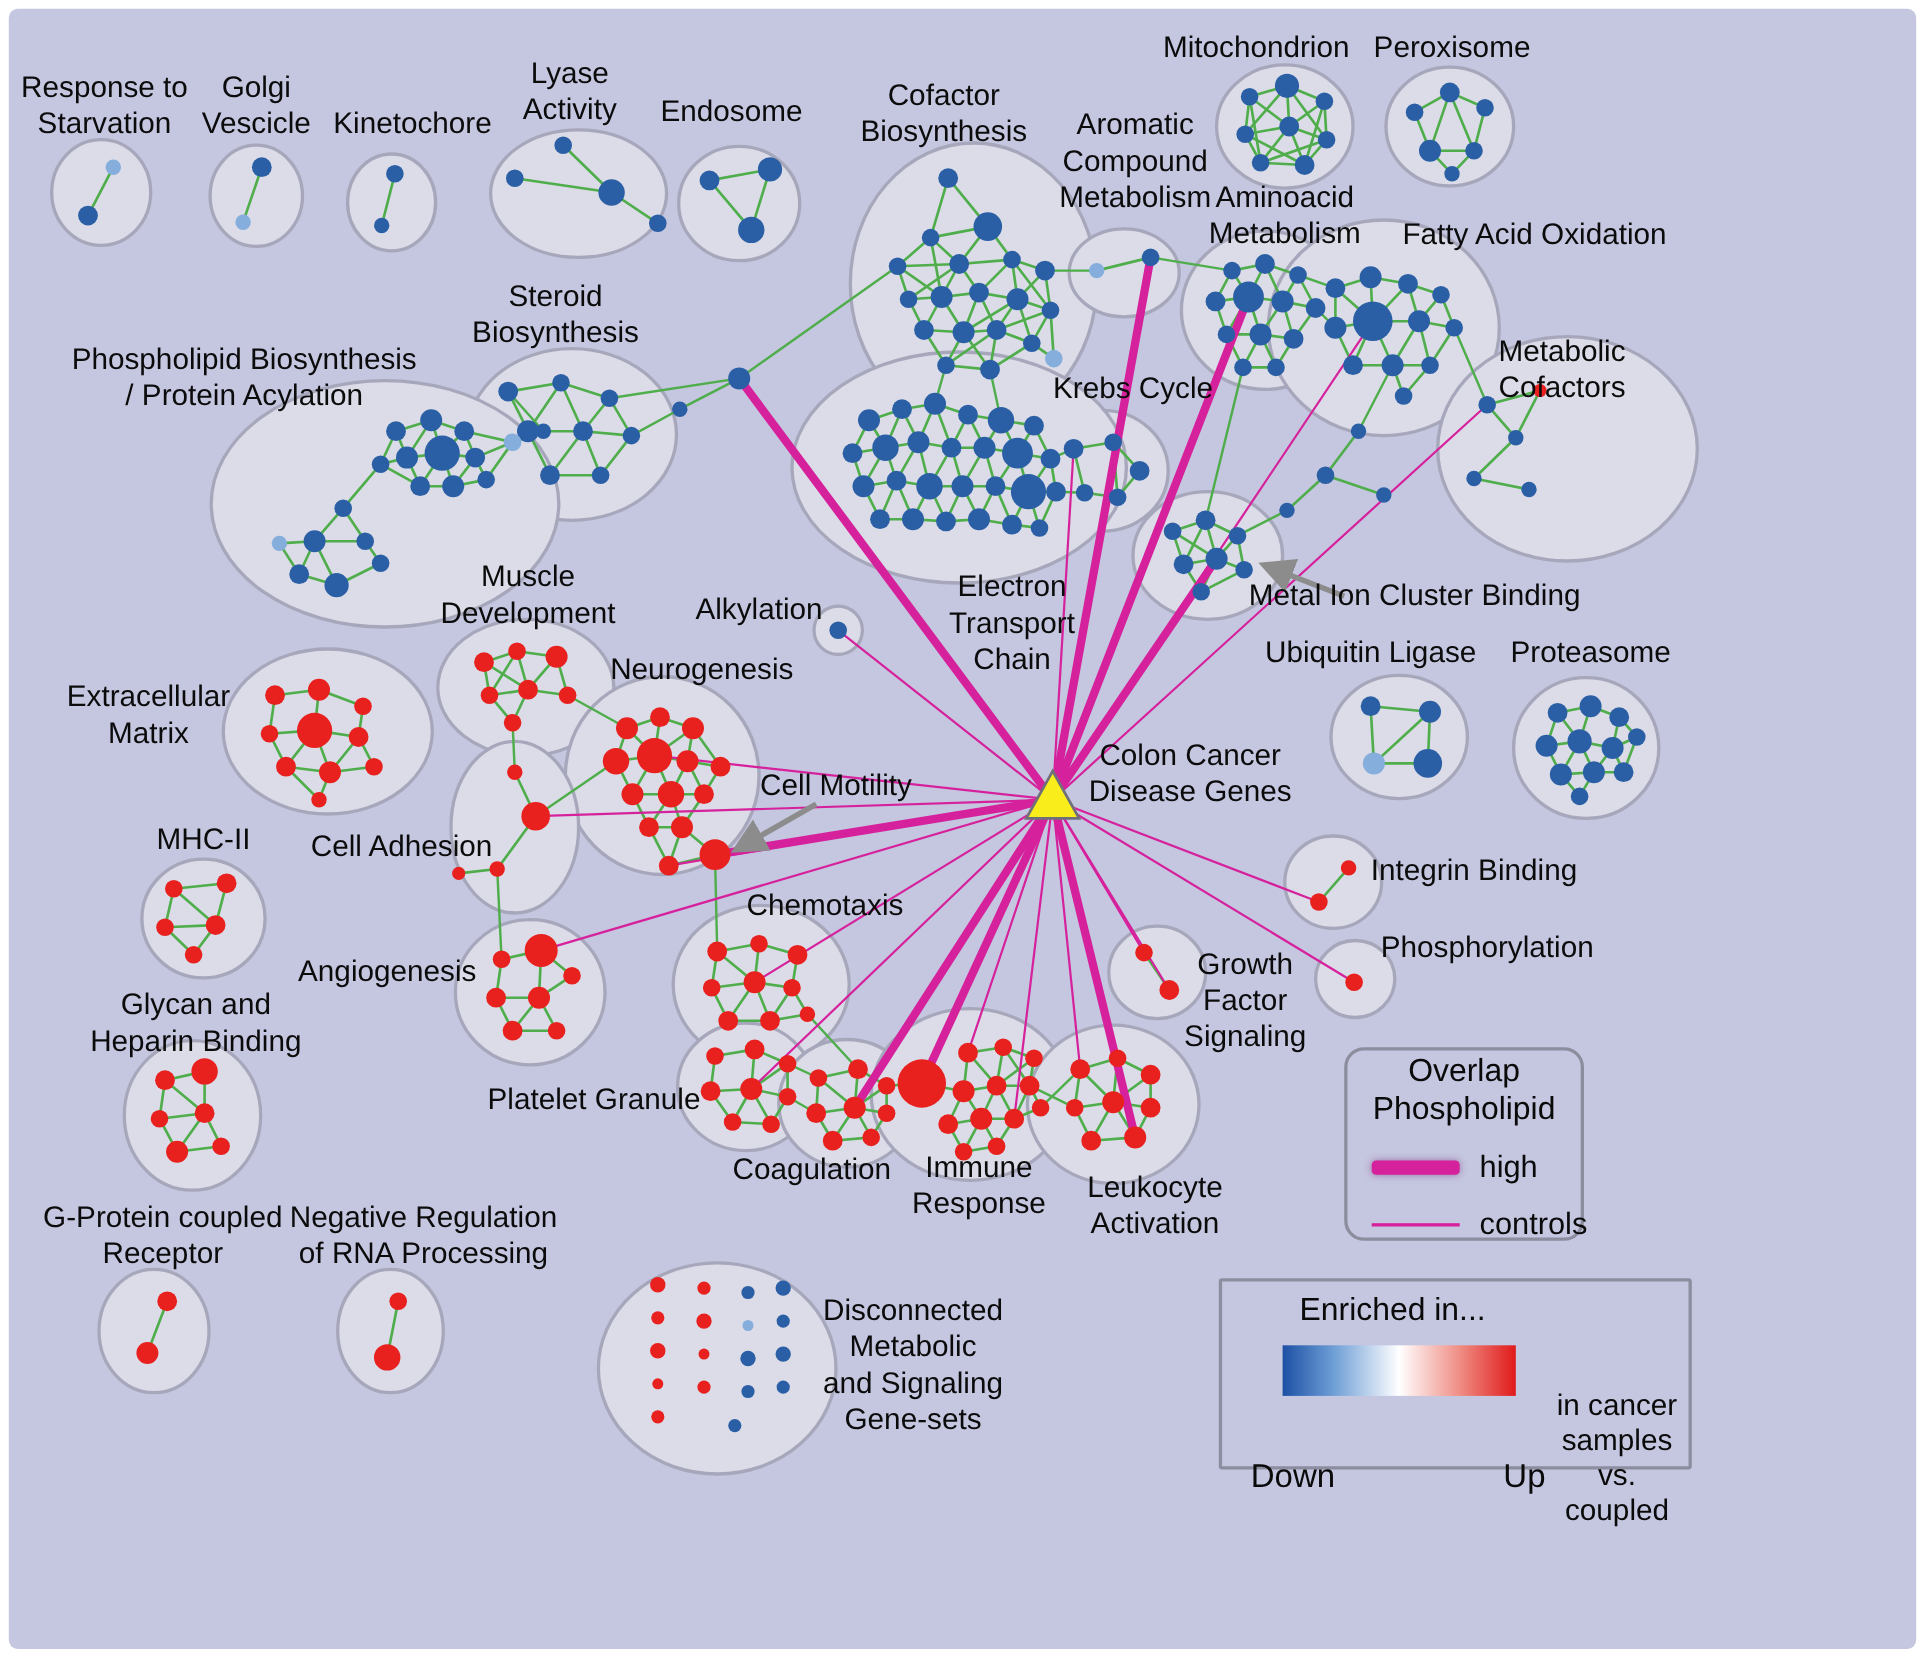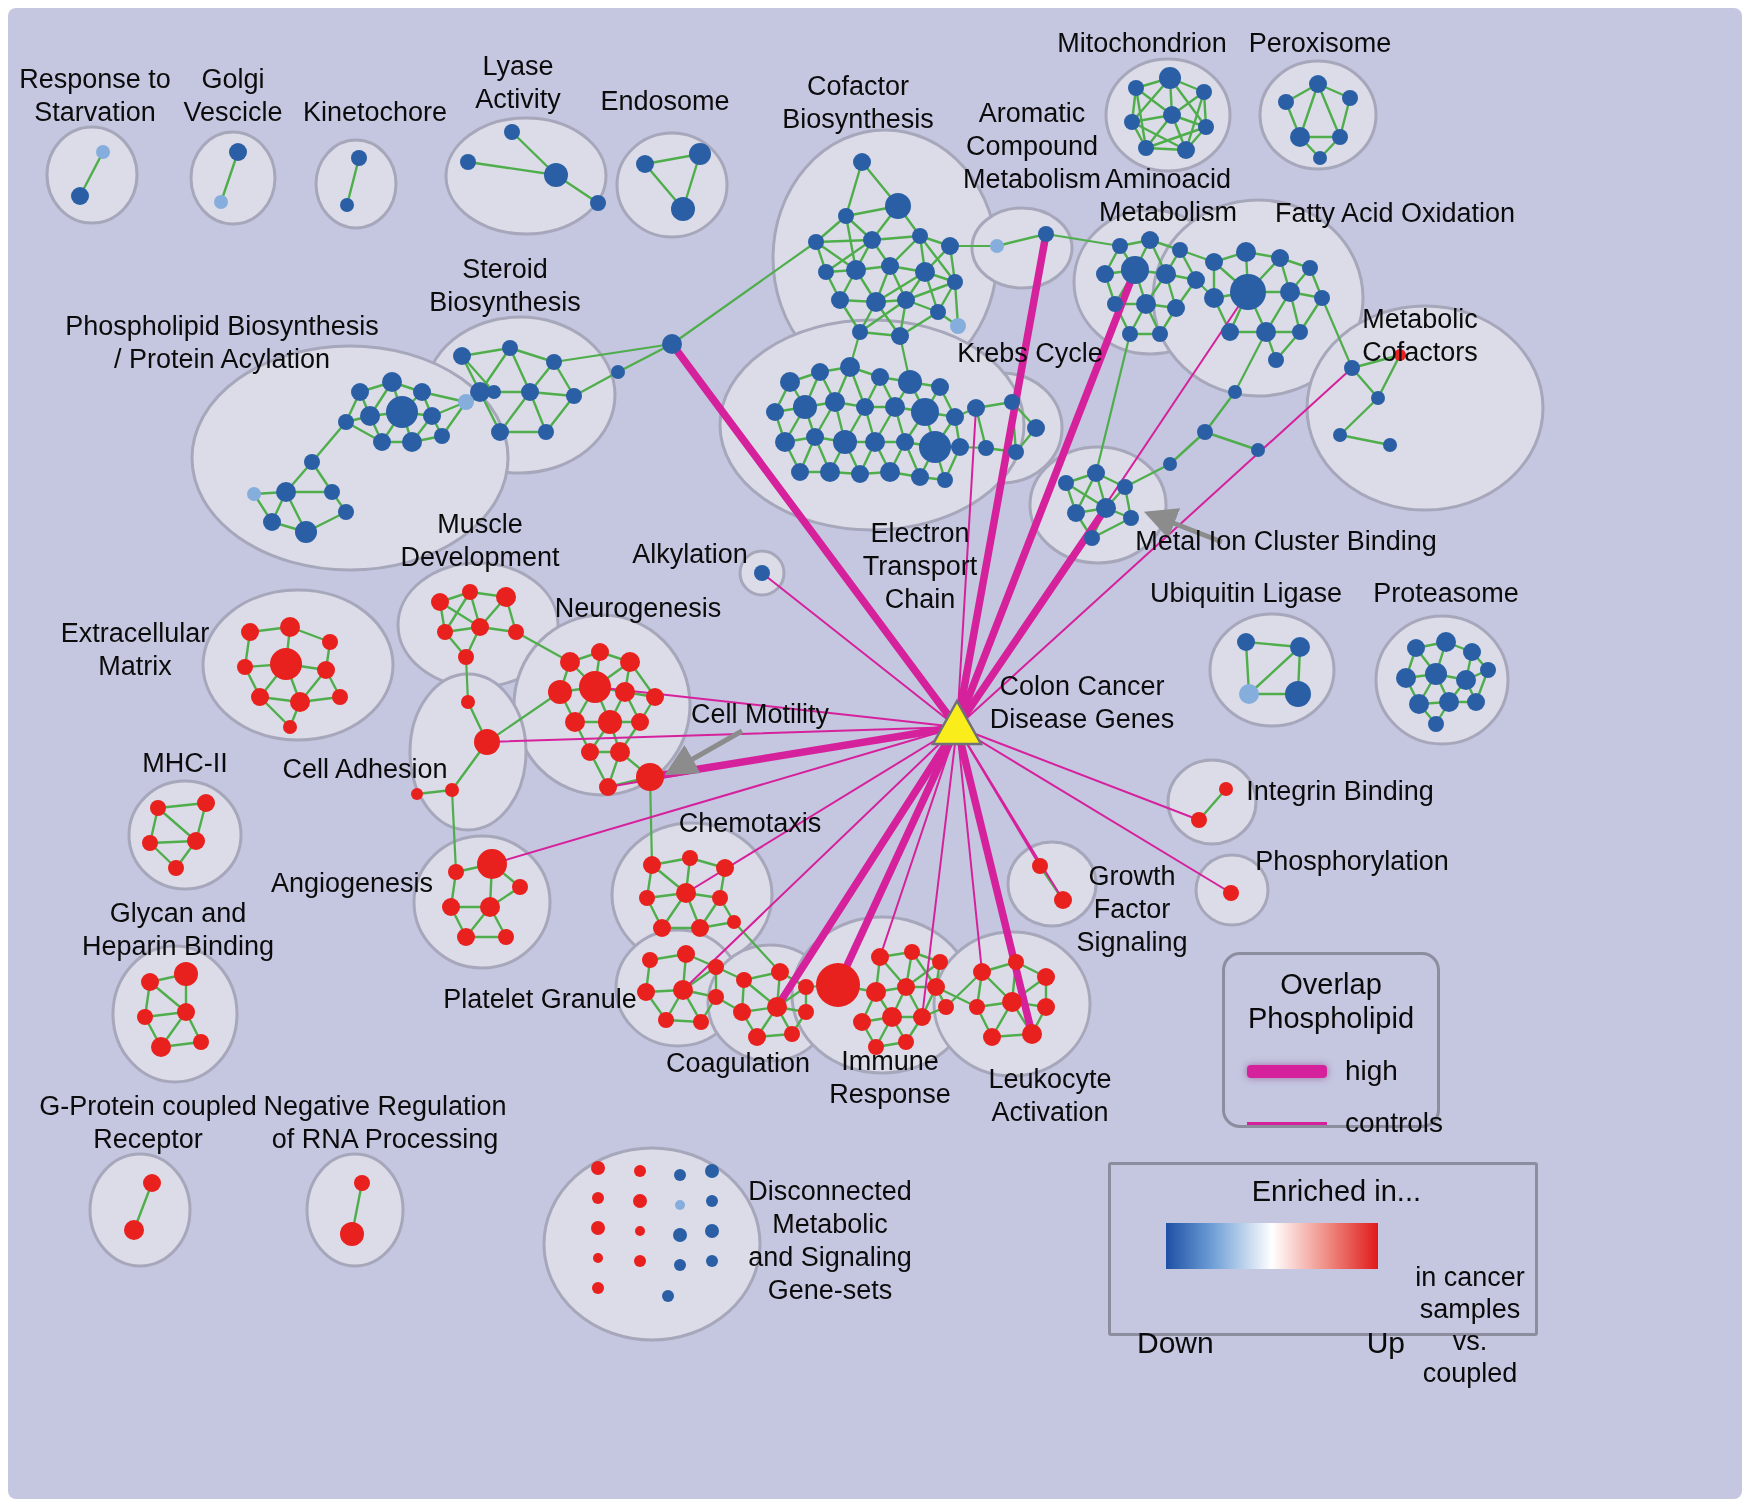--- a/index.html
+++ b/index.html
@@ -1,27 +1,27 @@
 <!DOCTYPE html>
 <html><head>
 <meta charset="utf-8">
 <style>
   html,body{margin:0;padding:0;background:#ffffff;font-family:"Liberation Sans",sans-serif;}
   #stage{position:relative;width:1750px;height:1507px;background:#ffffff;overflow:hidden;}
   #net{position:absolute;left:0;top:0;width:1750px;height:1507px;display:block;}
   #net text{font-family:"Liberation Sans",sans-serif;}
   .legend{position:absolute;border:3px solid #8d8da0;color:#0a0a0a;box-sizing:border-box;}
   #legend-overlap{left:1222px;top:952px;width:218px;height:176px;border-radius:18px;}
-  .lo-title{text-align:center;font-size:29px;line-height:34px;margin-top:12px;}
+  .lo-title{text-align:center;font-size:29px;line-height:34px;margin-top:2px;}
   .lo-row{display:flex;align-items:center;gap:18px;margin:20px 16px 0 22px;font-size:28px;}
   .swatch{width:80px;flex:0 0 80px;background:#d6219c;}
   .swatch.high{height:13px;border-radius:4px;box-shadow:0 0 7px rgba(120,40,110,.55);}
   .swatch.moderate{height:3px;}
   #legend-enriched{left:1108px;top:1162px;width:430px;height:174px;border-radius:3px;}
-  .le-title{position:absolute;left:0;top:10px;width:310px;text-align:right;font-size:29px;}
+  .le-title{position:absolute;left:0;top:10px;width:310px;text-align:center;font-size:29px;}
   #grad-bar{position:absolute;left:55px;top:58px;width:212px;height:46px;
     background:linear-gradient(90deg,#1d50a5 0%,#6f9fd6 22%,#ffffff 50%,#ef8d84 76%,#e01a1a 100%);}
   #du-row{position:absolute;left:26px;top:118px;width:268px;display:flex;justify-content:space-between;font-size:30px;margin-top:43px;}
   #side-text{position:absolute;left:294px;top:52px;width:130px;text-align:center;font-size:27px;line-height:32px;margin-top:44px;}
 </style>
 </head>
 <body>
 
 <div id="stage">
 

